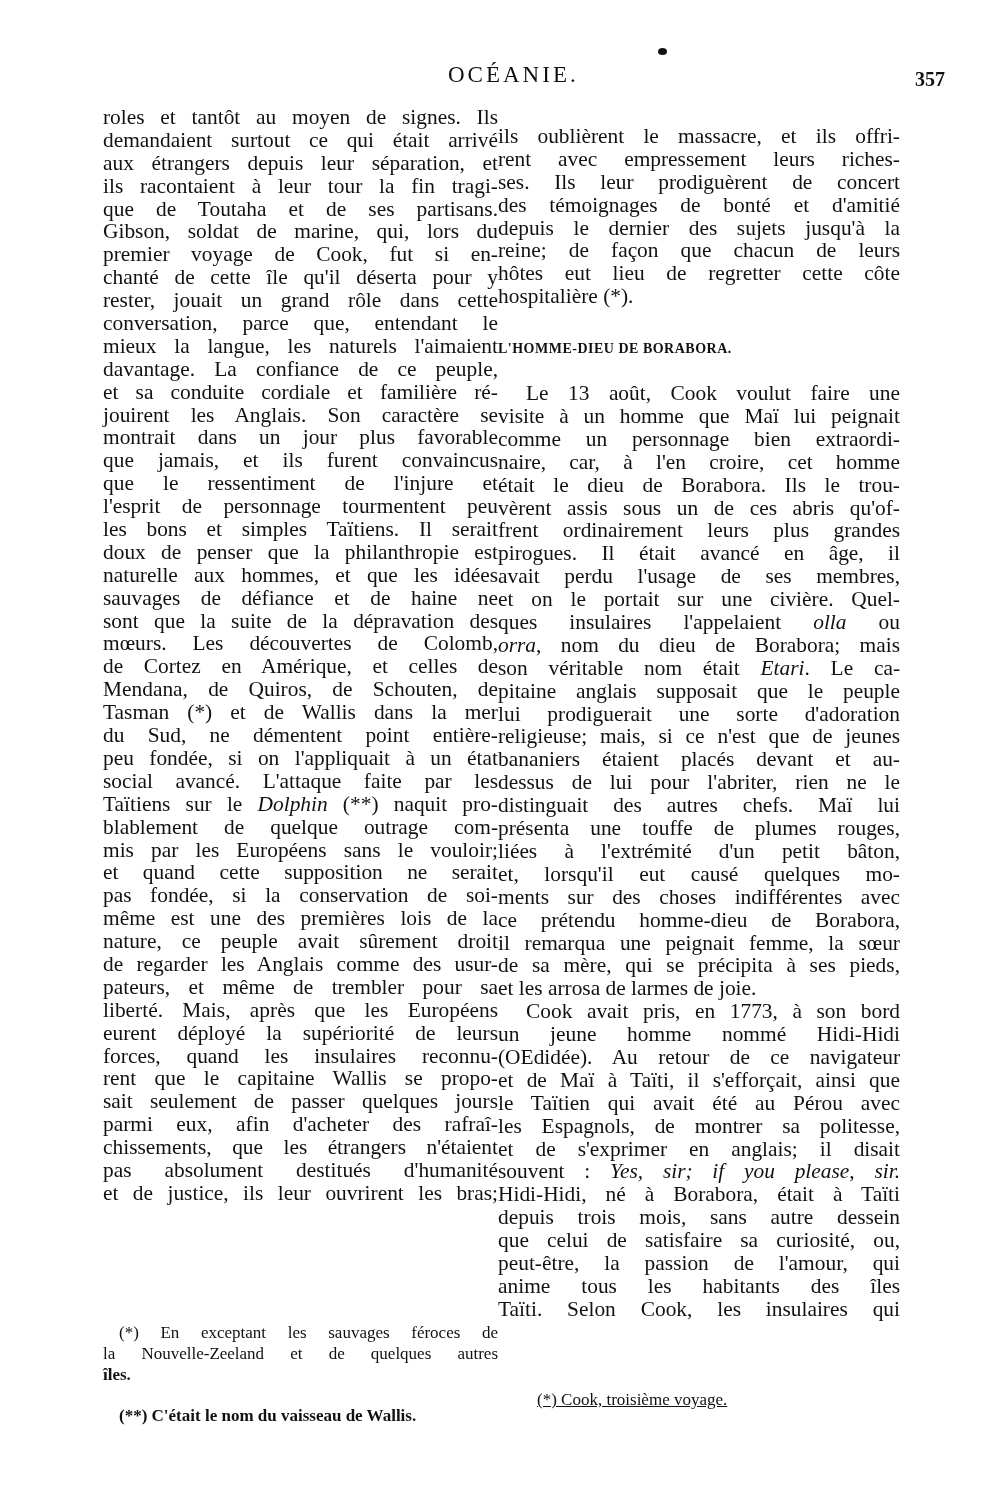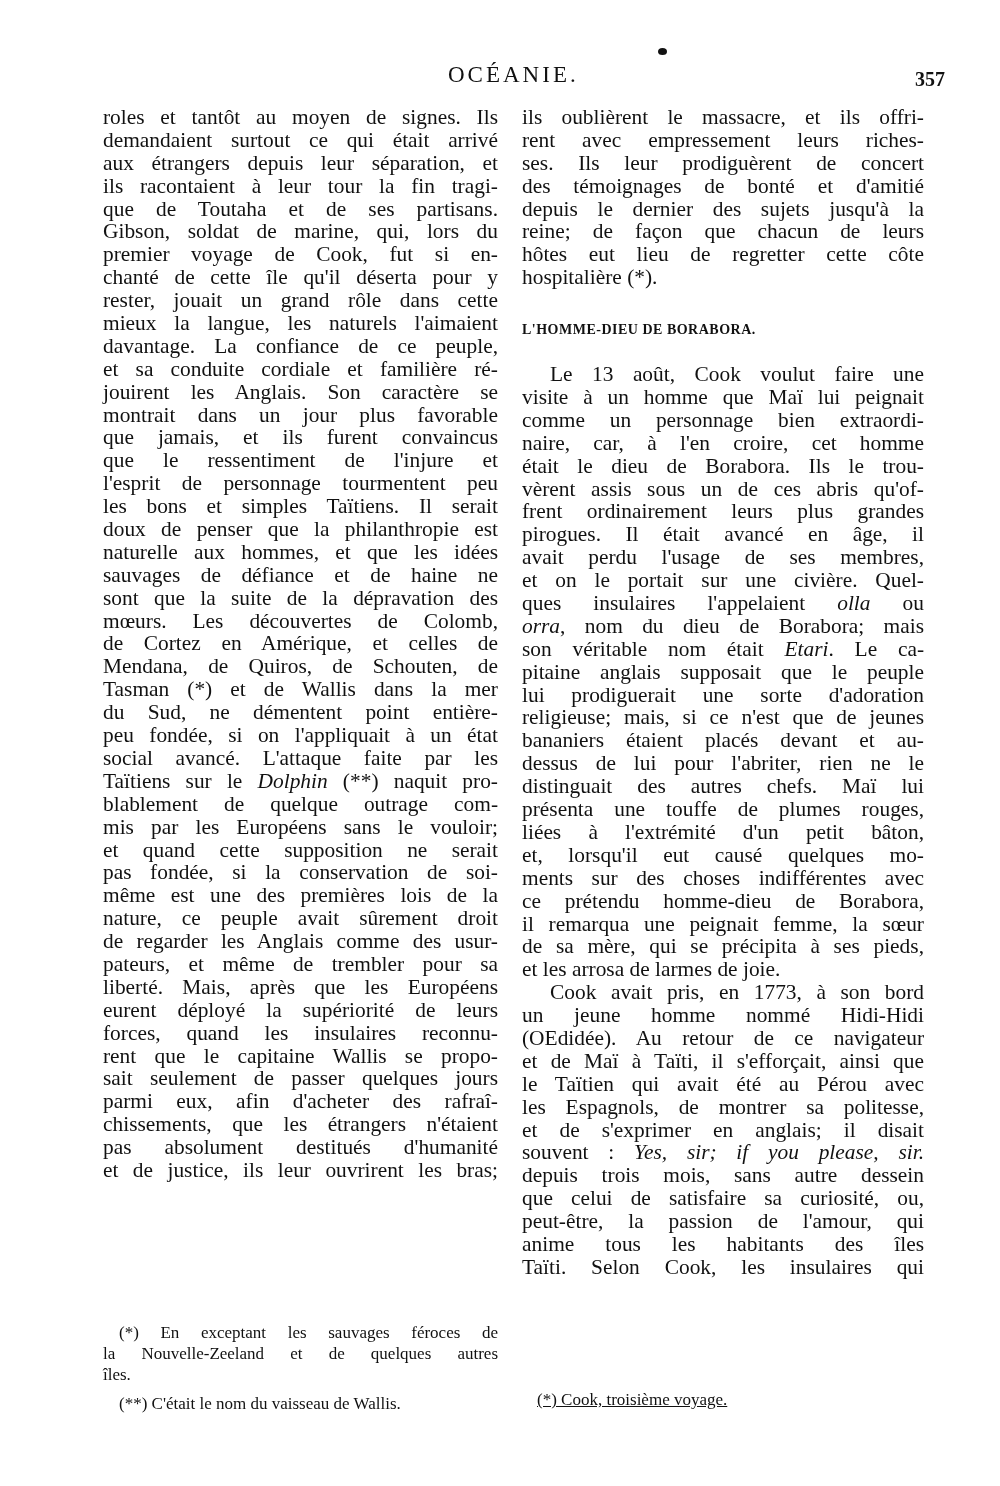--- a/index.html
+++ b/index.html
@@ -4,50 +4,51 @@
 <style>
   html, body { margin:0; padding:0; background:#ffffff; }
   body { width:1000px; height:1486px; position:relative; overflow:hidden;
          font-family:"Liberation Serif","DejaVu Serif",serif; color:#111; }
   .header { position:absolute; top:60px; left:0; width:1000px; height:40px; }
   .running-title { position:absolute; left:448px; top:2px; font-size:23px; letter-spacing:3px; }
   .page-number { position:absolute; left:915px; top:8px; font-size:20px; font-weight:bold; }
   .speck { position:absolute; left:658px; top:-12px; width:9px; height:7px; border-radius:50%; background:#111; }
   .col { position:absolute; top:106px; width:395px; font-size:21.4px; line-height:22.9px; text-align:justify; }
   .col-left { left:103px; }
-  .col-right { left:522px; width:402px; }
+  .col-right { left:498px; width:402px;margin-top:19px; }
   .line { display:block; white-space:nowrap; text-align-last:justify; height:22.9px; }
   .line.last { text-align-last:left; }
   .indent { padding-left:28px; }
   .heading { display:block; text-align:left; font-size:14px; font-weight:bold; letter-spacing:0.5px; margin:30px 0 28px 0; height:16px; }
   i { font-style:italic; }
   .fn-left { position:absolute; left:103px; top:1322px; width:395px; font-size:17px; line-height:21px; }
   .fn-right { position:absolute; left:537px; top:1390px; font-size:17px;text-decoration:underline; }
   .fn-line { display:block; white-space:nowrap; text-align-last:justify; }
-  .fn-line.last { text-align-last:left; }
+  .fn-line.last { text-align-last:left;font-weight:bold; }
 </style>
 </head>
 <body>
 
 <div class="header">
   <span class="speck"></span>
   <span class="running-title">OCÉANIE.</span>
   <span class="page-number">357</span>
 </div>
 
 <div class="col col-left" id="leftcol">
     <span class="line">roles et tantôt au moyen de signes. Ils</span>
     <span class="line">demandaient surtout ce qui était arrivé</span>
     <span class="line">aux étrangers depuis leur séparation, et</span>
     <span class="line">ils racontaient à leur tour la fin tragi-</span>
     <span class="line">que de Toutaha et de ses partisans.</span>
     <span class="line">Gibson, soldat de marine, qui, lors du</span>
     <span class="line">premier voyage de Cook, fut si en-</span>
     <span class="line">chanté de cette île qu'il déserta pour y</span>
     <span class="line">rester, jouait un grand rôle dans cette</span>
+    <span class="line">conversation, parce que, entendant le</span>
     <span class="line">mieux la langue, les naturels l'aimaient</span>
     <span class="line">davantage. La confiance de ce peuple,</span>
     <span class="line">et sa conduite cordiale et familière ré-</span>
     <span class="line">jouirent les Anglais. Son caractère se</span>
     <span class="line">montrait dans un jour plus favorable</span>
     <span class="line">que jamais, et ils furent convaincus</span>
     <span class="line">que le ressentiment de l'injure et</span>
     <span class="line">l'esprit de personnage tourmentent peu</span>
     <span class="line">les bons et simples Taïtiens. Il serait</span>
     <span class="line">doux de penser que la philanthropie est</span>
@@ -78,21 +79,21 @@
     <span class="line">parmi eux, afin d'acheter des rafraî-</span>
     <span class="line">chissements, que les étrangers n'étaient</span>
     <span class="line">pas absolument destitués d'humanité</span>
     <span class="line">et de justice, ils leur ouvrirent les bras;</span>
   </div>
 
 <div class="fn-left">
   <span class="fn-line" style="padding-left:16px">(*) En exceptant les sauvages féroces de</span>
   <span class="fn-line">la Nouvelle-Zeeland et de quelques autres</span>
   <span class="fn-line last">îles.</span>
-  <span class="fn-line last" style="padding-left:16px;margin-top:8px">(**) C'était le nom du vaisseau de Wallis.</span>
+  <span class="fn-line last" style="padding-left:16px;margin-top:20px">(**) C'était le nom du vaisseau de Wallis.</span>
 </div>
 
 <div class="col col-right" id="rightcol">
     <span class="line">ils oublièrent le massacre, et ils offri-</span>
     <span class="line">rent avec empressement leurs riches-</span>
     <span class="line">ses. Ils leur prodiguèrent de concert</span>
     <span class="line">des témoignages de bonté et d'amitié</span>
     <span class="line">depuis le dernier des sujets jusqu'à la</span>
     <span class="line">reine; de façon que chacun de leurs</span>
     <span class="line">hôtes eut lieu de regretter cette côte</span>
@@ -126,20 +127,21 @@
     <span class="line">de sa mère, qui se précipita à ses pieds,</span>
     <span class="line last">et les arrosa de larmes de joie.</span>
     <span class="line indent">Cook avait pris, en 1773, à son bord</span>
     <span class="line">un jeune homme nommé Hidi-Hidi</span>
     <span class="line">(OEdidée). Au retour de ce navigateur</span>
     <span class="line">et de Maï à Taïti, il s'efforçait, ainsi que</span>
     <span class="line">le Taïtien qui avait été au Pérou avec</span>
     <span class="line">les Espagnols, de montrer sa politesse,</span>
     <span class="line">et de s'exprimer en anglais; il disait</span>
     <span class="line"><span>souvent : </span><i>Yes, sir; if you please, sir.</i></span>
+    <span class="line">Hidi-Hidi, né à Borabora, était à Taïti</span>
     <span class="line">depuis trois mois, sans autre dessein</span>
     <span class="line">que celui de satisfaire sa curiosité, ou,</span>
     <span class="line">peut-être, la passion de l'amour, qui</span>
     <span class="line">anime tous les habitants des îles</span>
     <span class="line">Taïti. Selon Cook, les insulaires qui</span>
   </div>
 
 <div class="fn-right">(*) Cook, troisième voyage.</div>
 
 </body></html>

